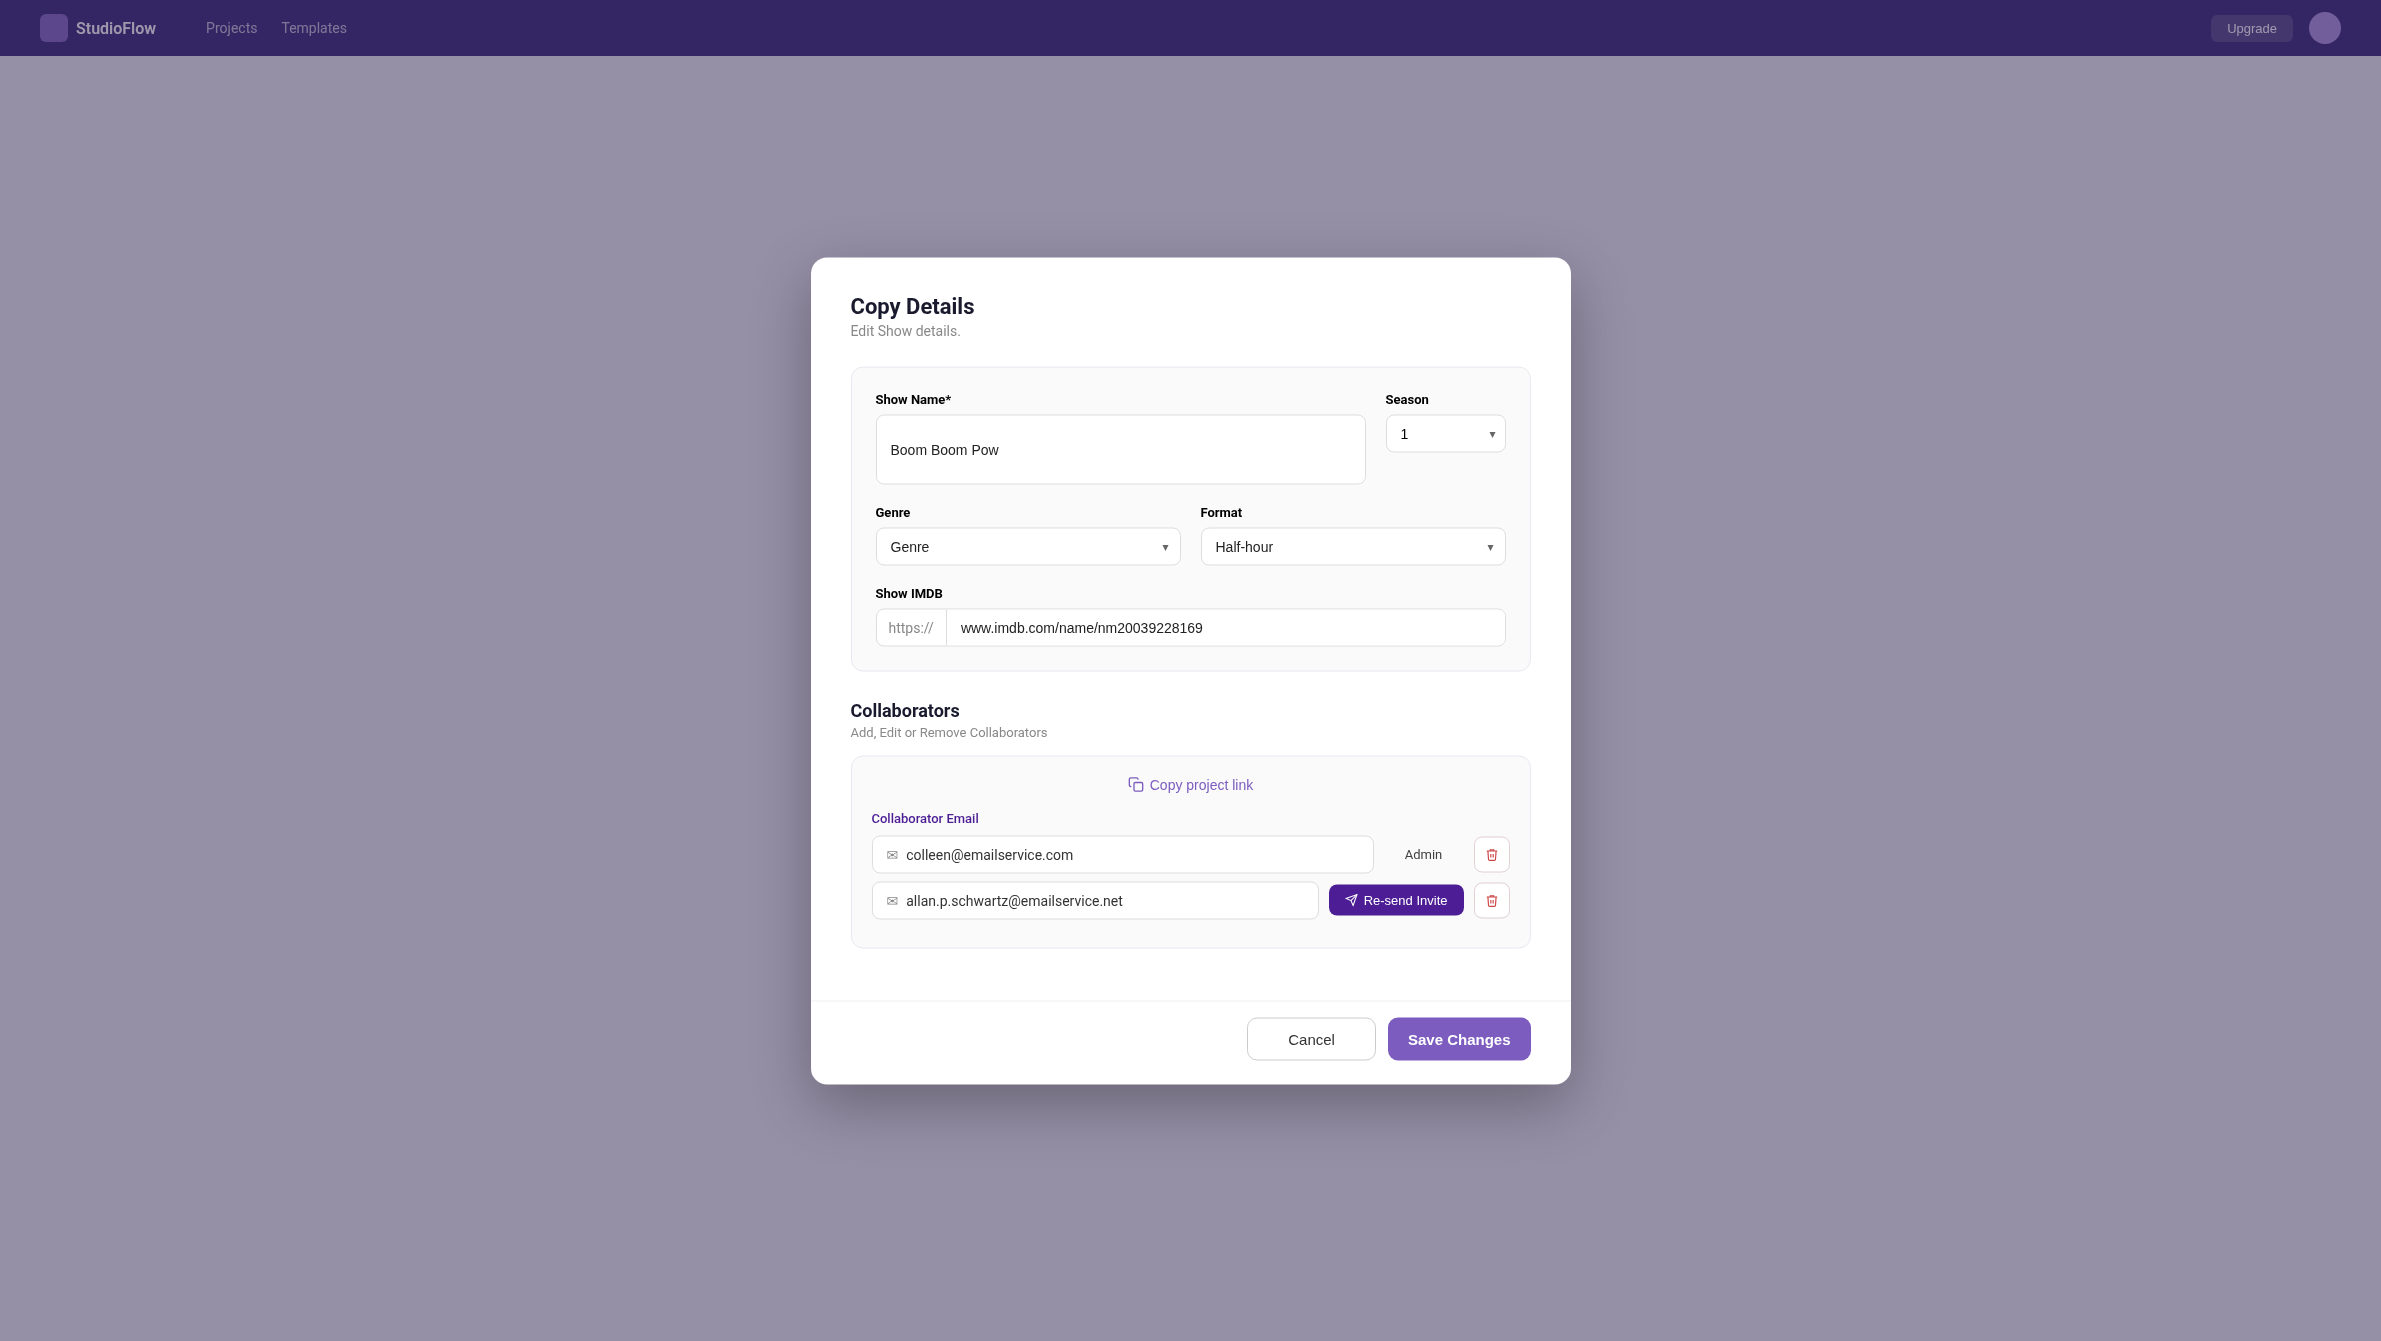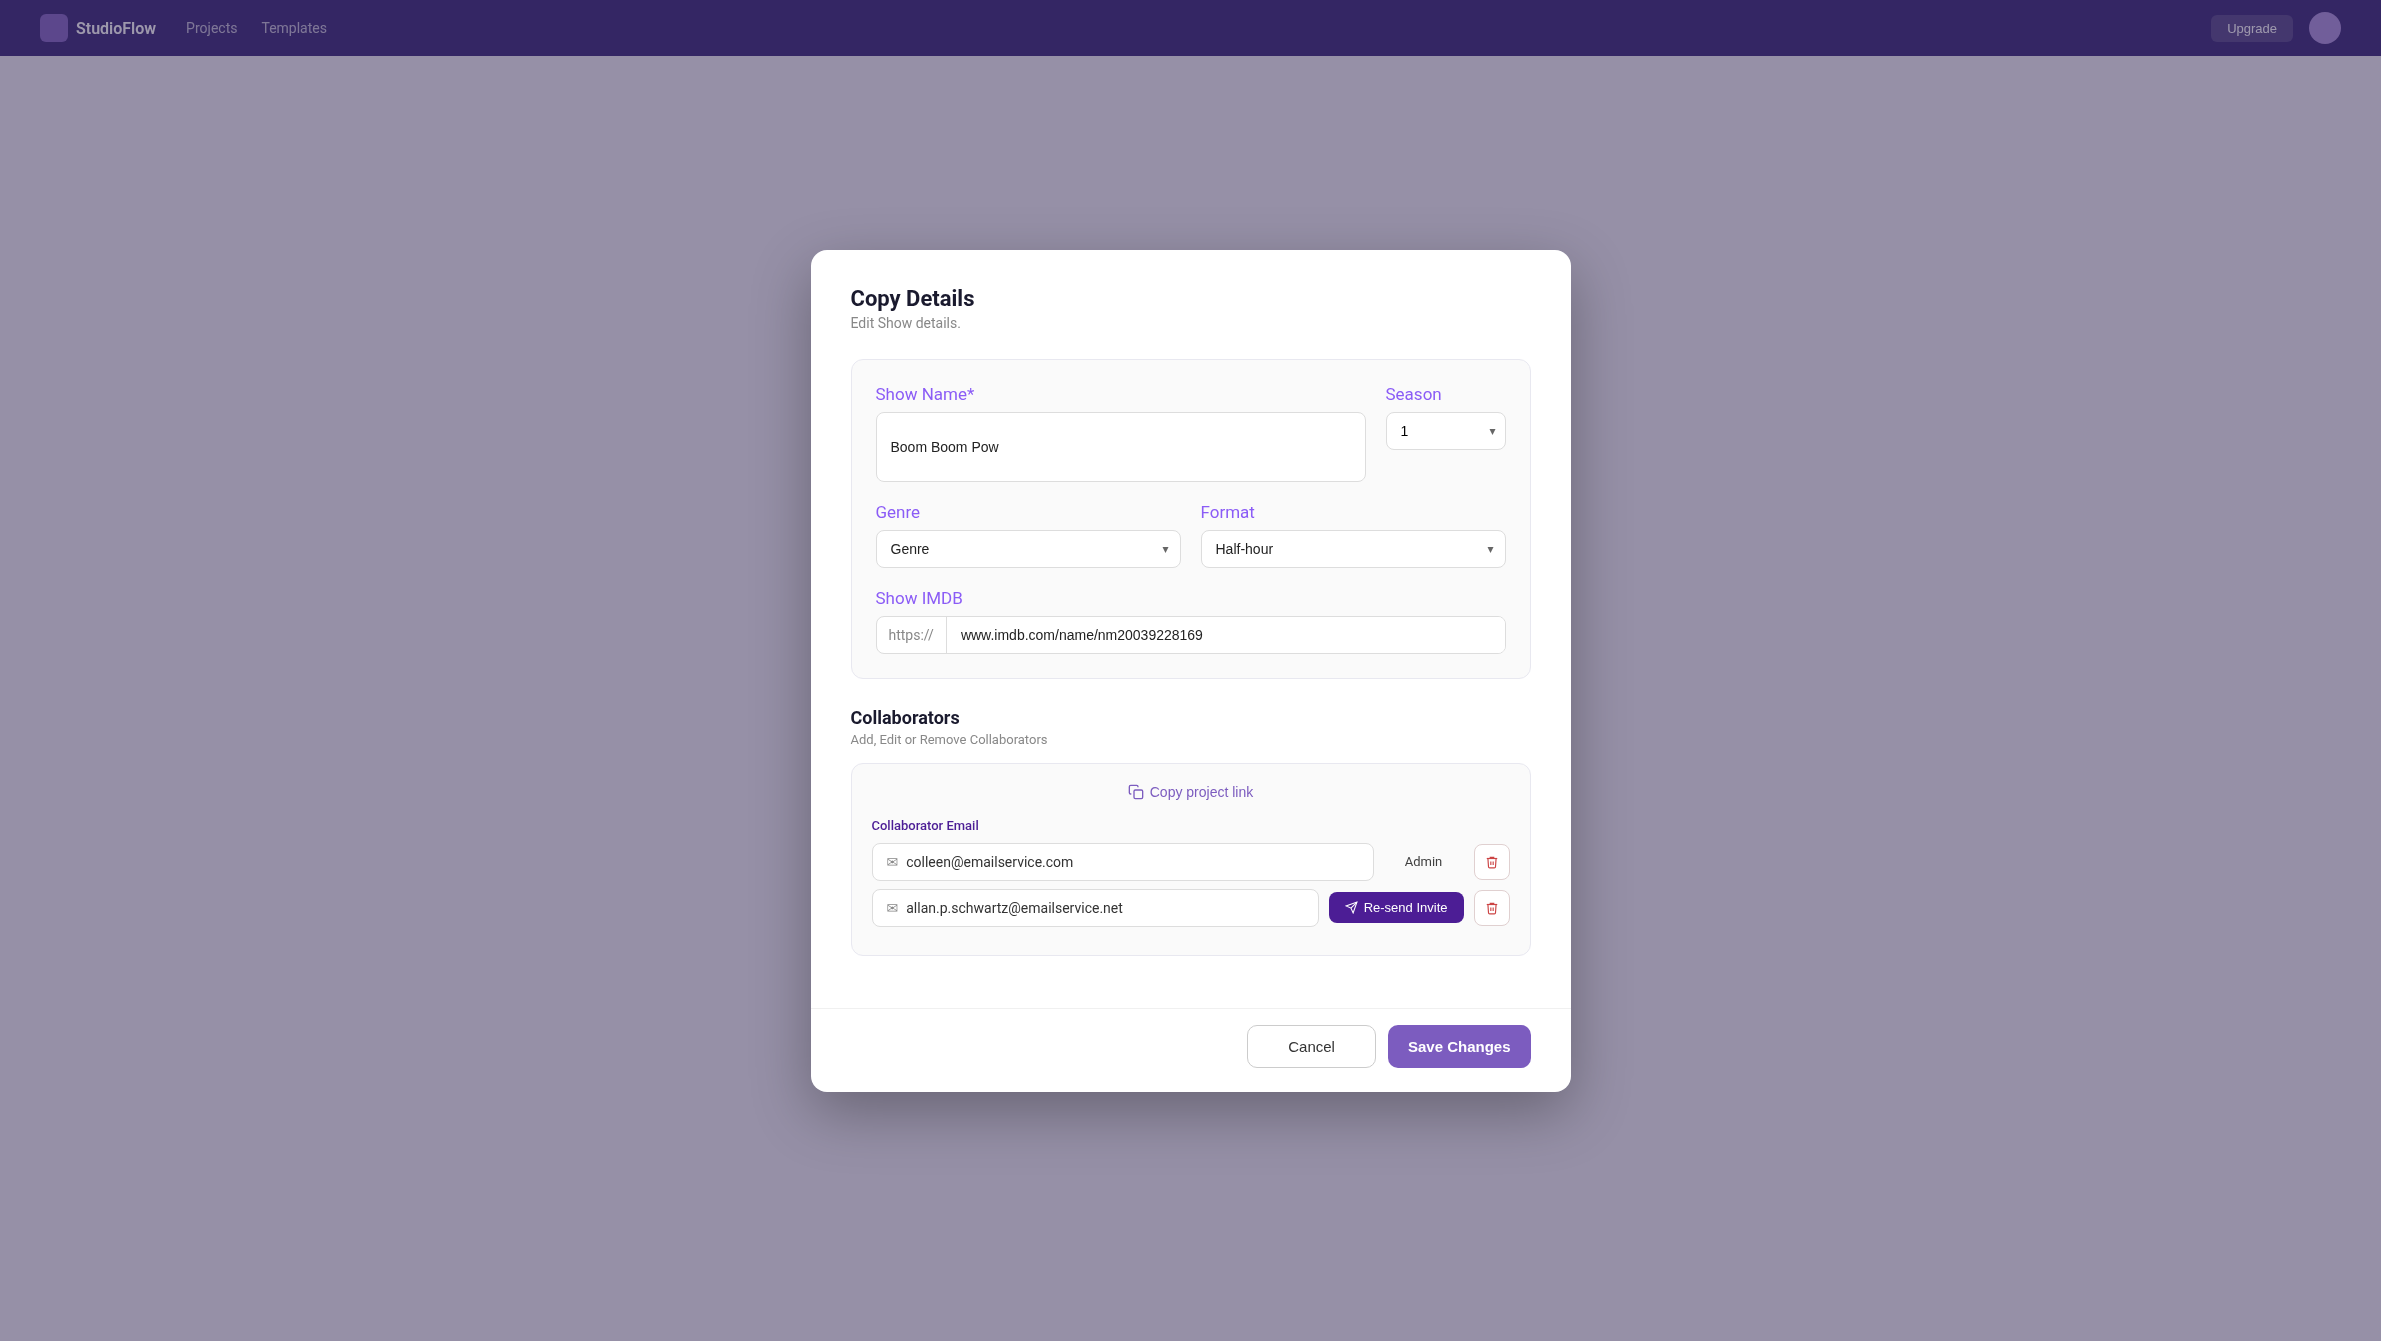--- a/index.html
+++ b/index.html
@@ -42,20 +42,21 @@
       border-radius: 6px;
     }
     .nav-logo-text {
       color: white;
       font-size: 16px;
       font-weight: 600;
     }
     .nav-links {
       display: flex;
       gap: 24px;
+      margin-left: 20px;
     }
     .nav-link {
       color: rgba(255,255,255,0.7);
       font-size: 14px;
       cursor: pointer;
     }
     .nav-right {
       margin-left: auto;
       display: flex;
       align-items: center;
@@ -128,23 +129,23 @@
       display: flex;
       gap: 20px;
       margin-bottom: 20px;
     }
 
     .form-group {
       flex: 1;
     }
 
     .form-label {
-      font-size: 17px;
-      font-weight: 400;
-      color: #8b5cf6;
+      font-size: 13px;
+      font-weight: 700;
+      color: #000000;
       margin-bottom: 8px;
       display: block;
     }
 
     .form-input {
       width: 100%;
       padding: 26px 14px;
       border: 1.5px solid #ddd;
       border-radius: 8px;
       font-size: 14px;

